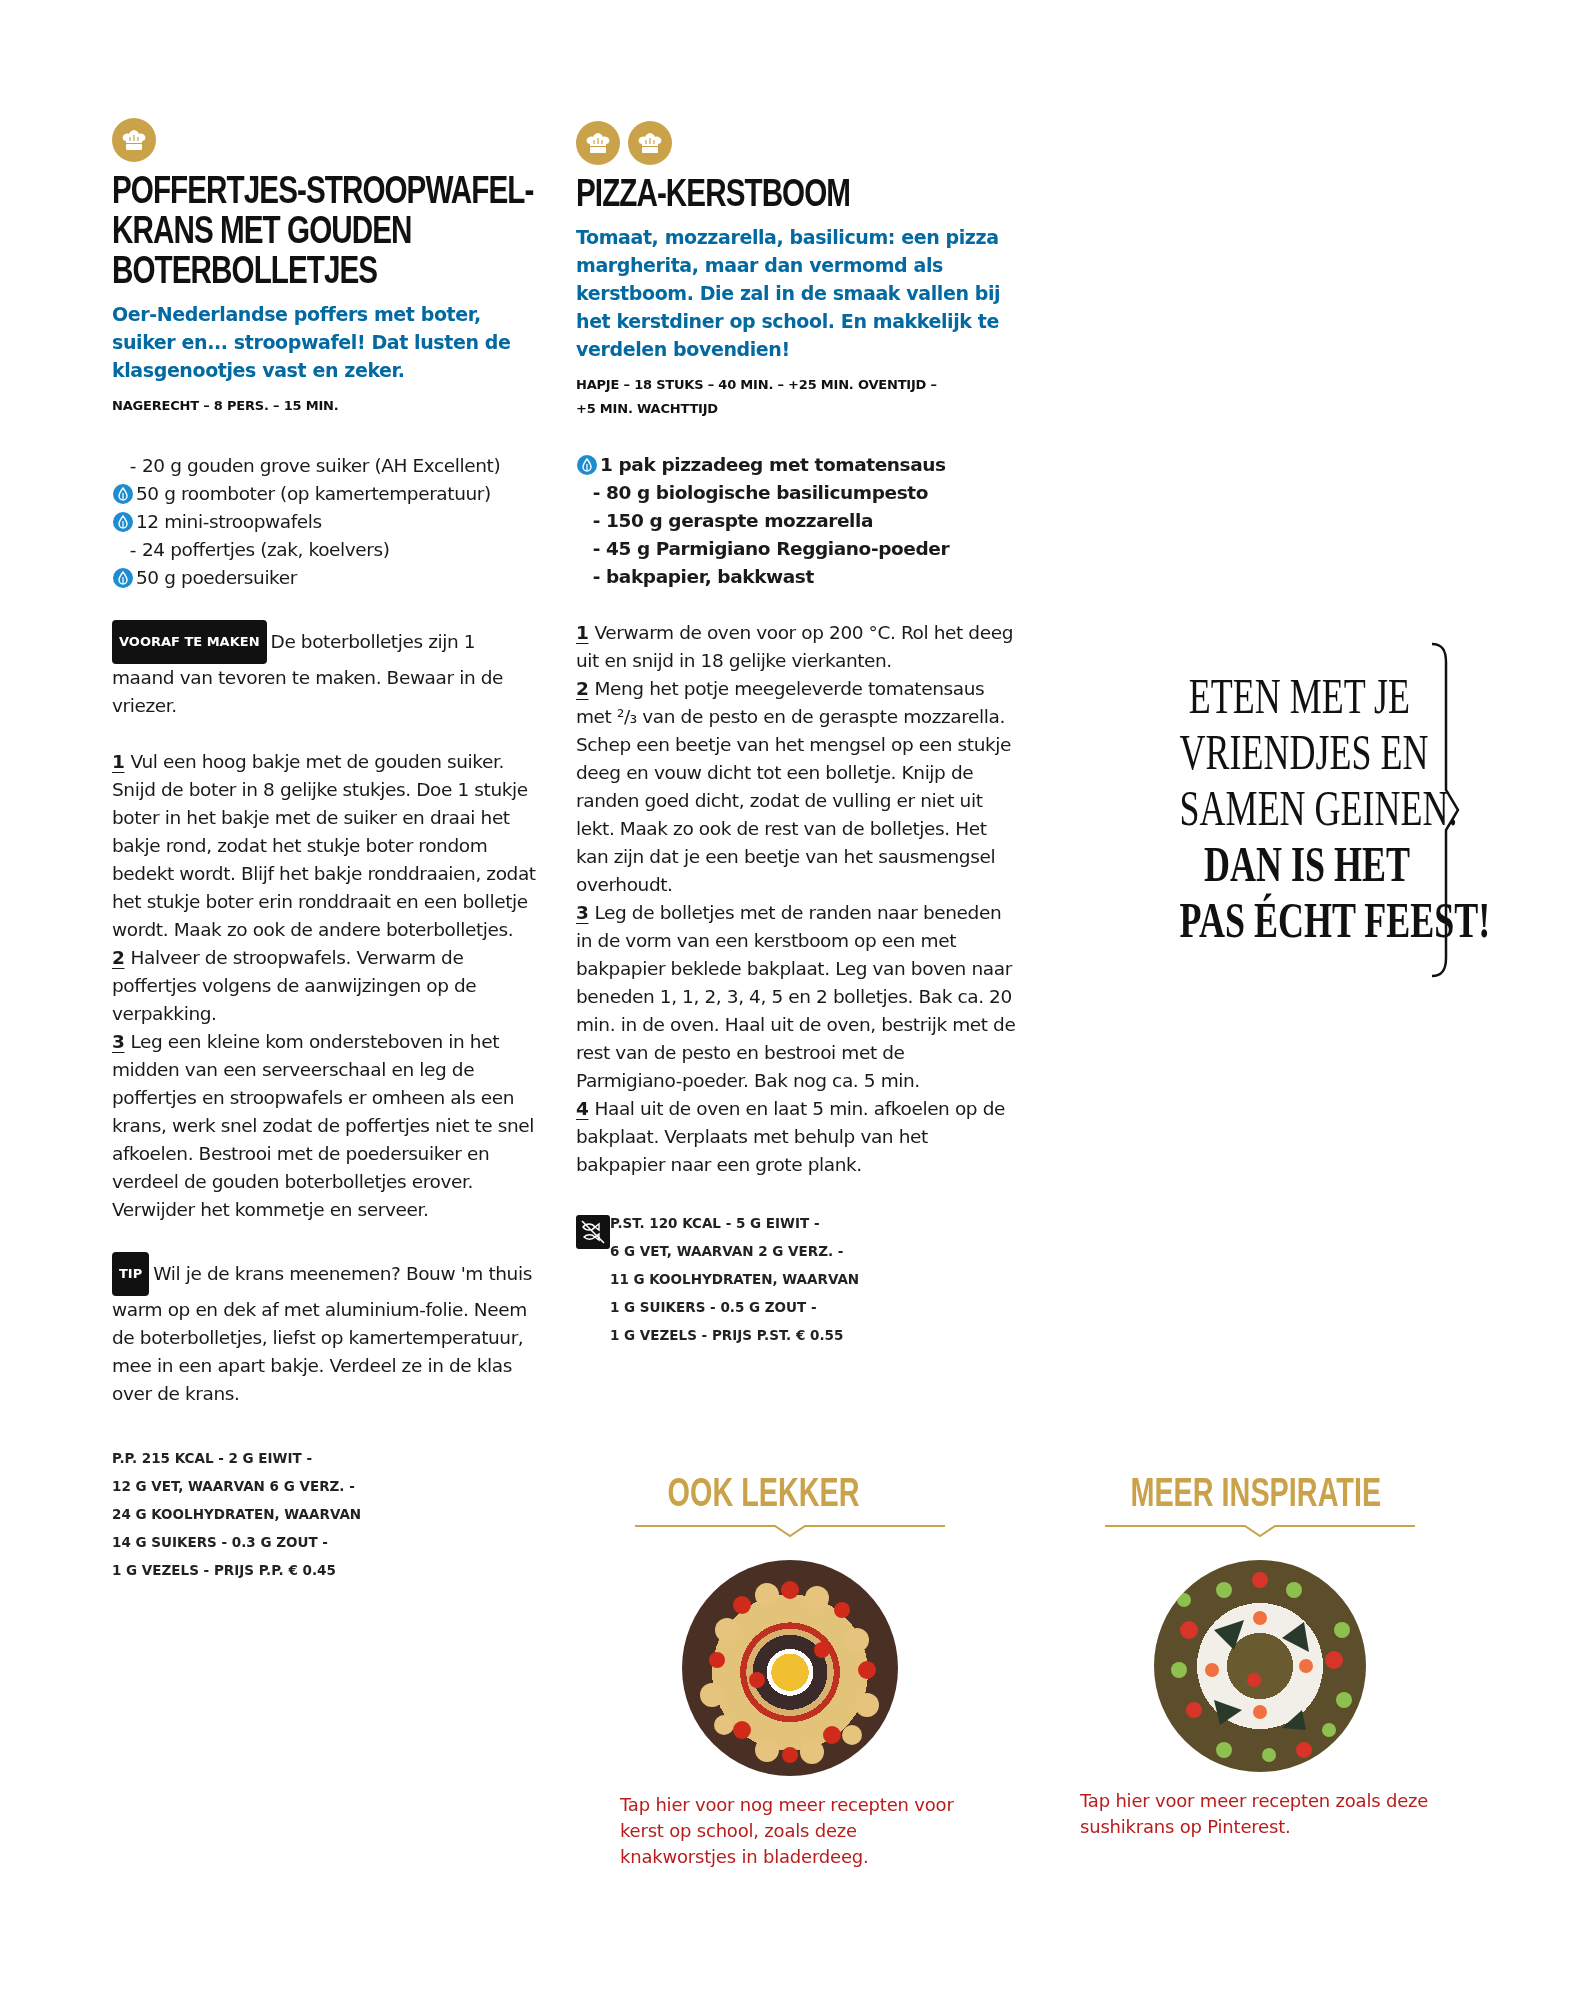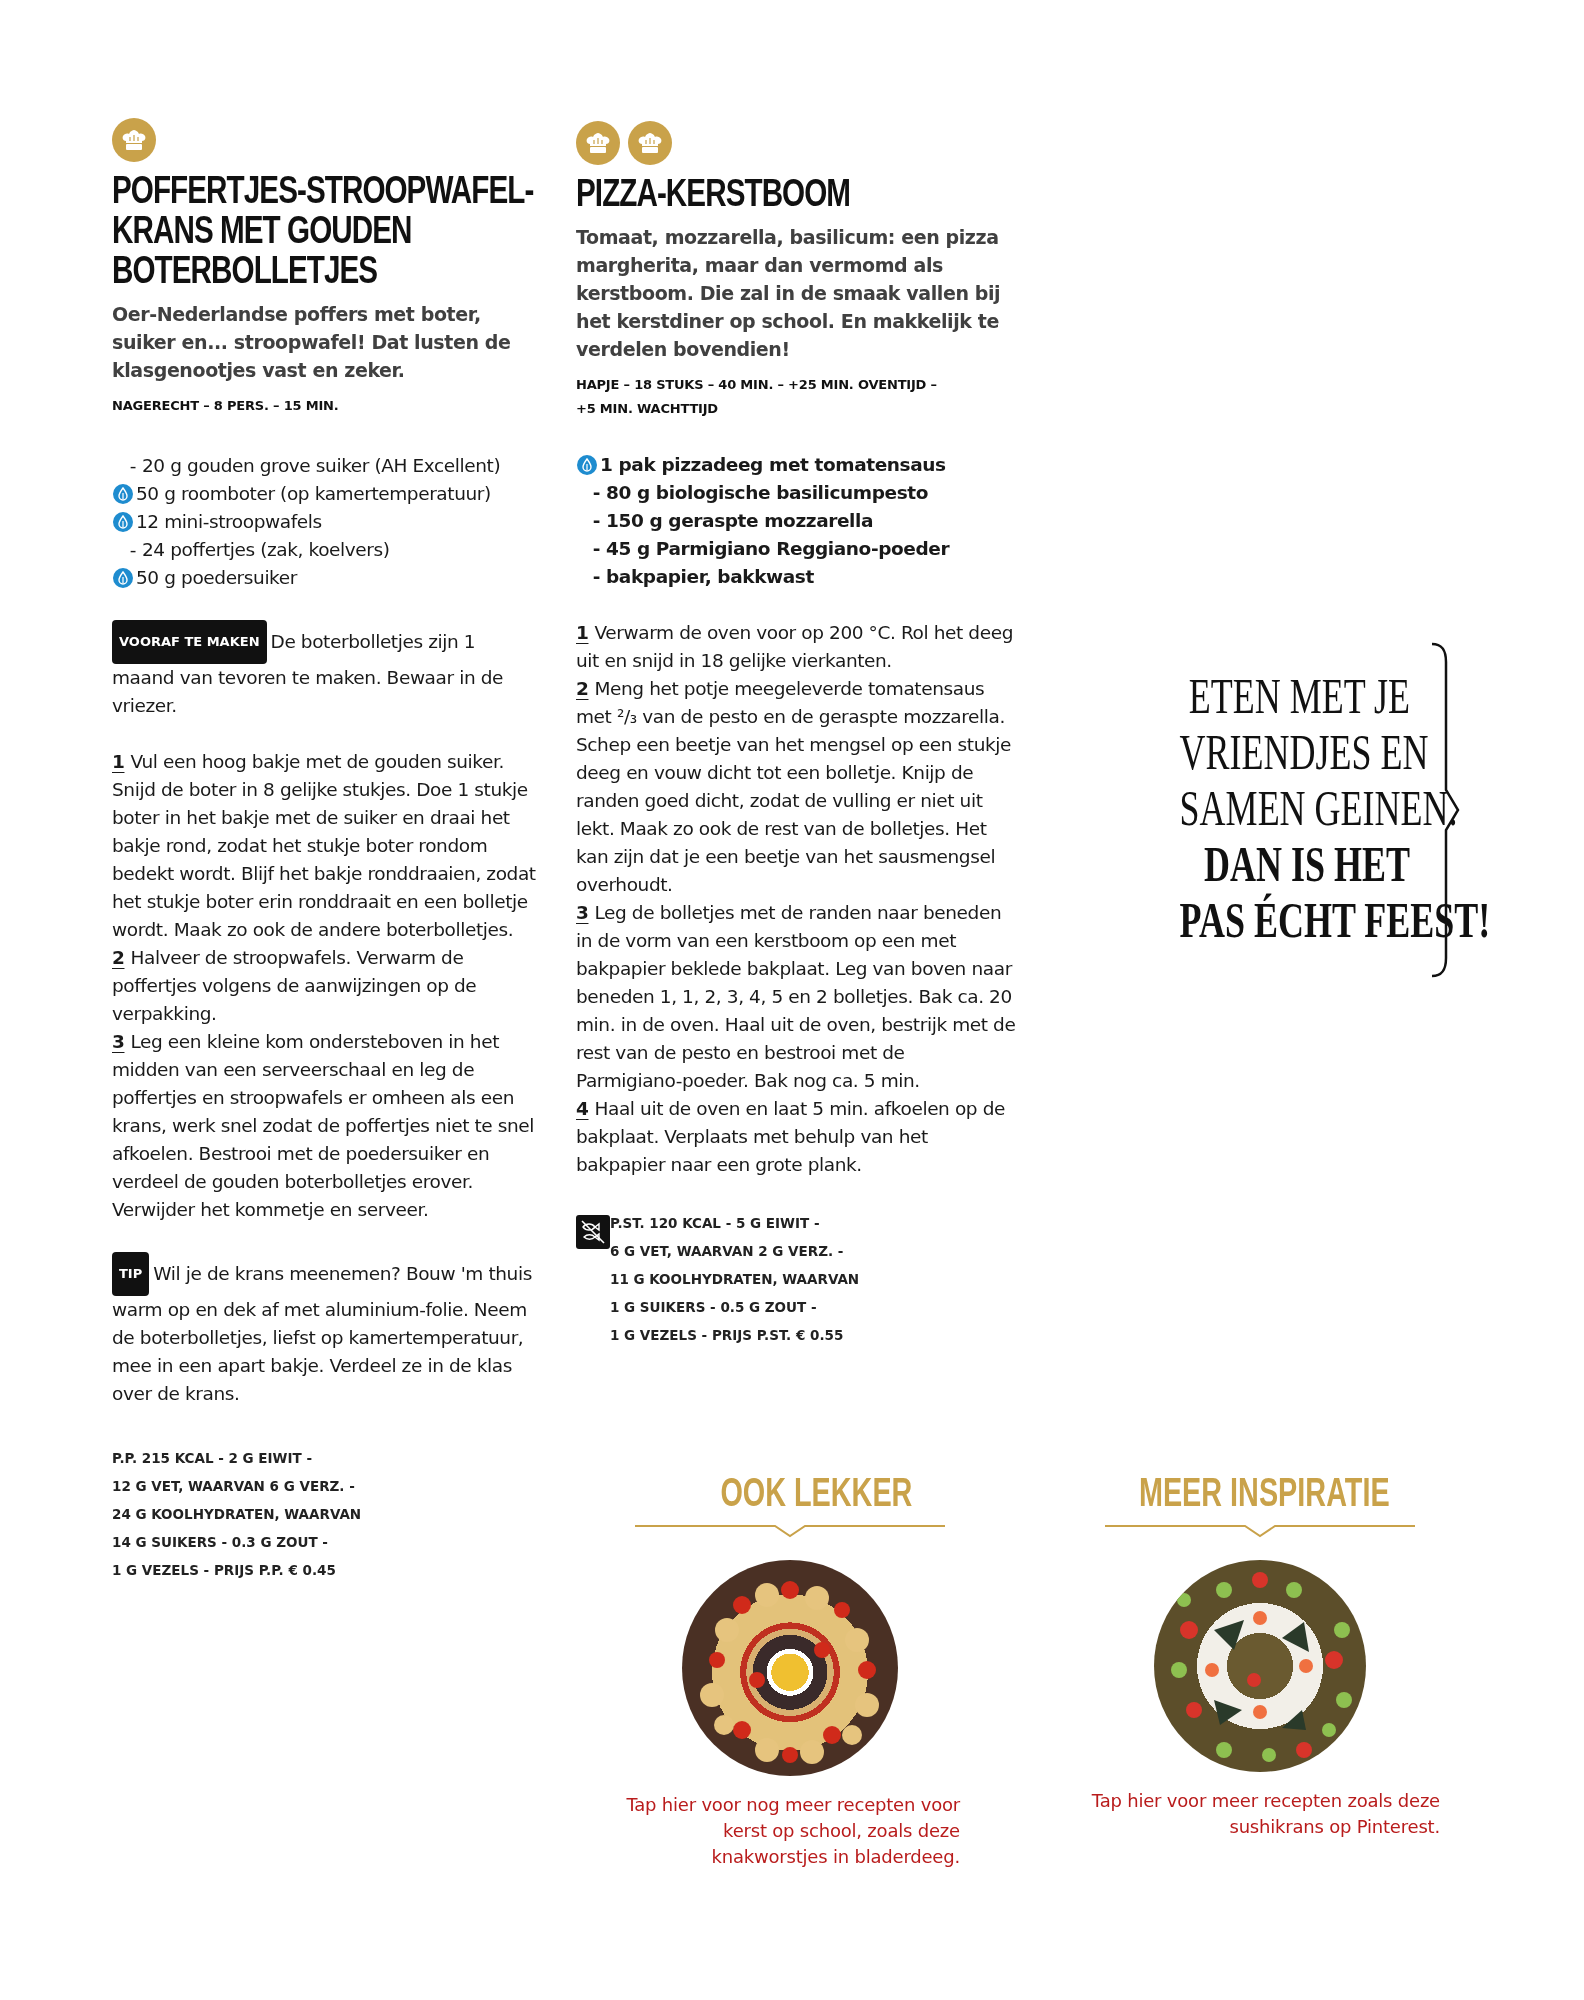--- a/index.html
+++ b/index.html
@@ -9,21 +9,21 @@
   .col-left { left:112px; top:118px; width:430px; }
   .col-mid { left:576px; top:121px; width:440px; }
   .difficulty { display:flex; gap:8px; height:44px; margin-bottom:6px; }
   .hat { width:44px; height:44px; border-radius:50%; background:#c9a24a;
          display:flex; align-items:center; justify-content:center; }
   .title { font-family:"Liberation Sans", sans-serif; font-weight:700;
            font-size:38px; line-height:40px; letter-spacing:-1.2px;
            transform:scaleX(0.78); transform-origin:left top; width:128%;
            text-transform:uppercase; margin:8px 0 10px 0; color:#111; }
   .intro { font-family:"DejaVu Sans", sans-serif; font-size:19px; line-height:28px;
-           color:#404040; font-weight:700; letter-spacing:-0.4px; margin:0; }
+           color:#0369a1; font-weight:700; letter-spacing:-0.4px; margin:0; }
   .meta { font-family:"DejaVu Sans", sans-serif; font-weight:700; font-size:13px;
           line-height:24px; letter-spacing:-0.2px; margin-top:10px; color:#111; }
   .ingredients { margin-top:34px; font-size:18.5px; line-height:28px; letter-spacing:-0.4px; }
   .ing { display:flex; align-items:center; white-space:nowrap; }
   .ing .bullet { width:22px; display:inline-flex; justify-content:center; margin-right:2px; flex:none; }
   .ing .dash { width:24px; text-align:right; padding-right:6px; flex:none; }
   .bonus { width:20px; height:20px; border-radius:50%; background:#1e8ccf;
            display:inline-flex; align-items:center; justify-content:center; }
   .body-text { font-size:18.5px; line-height:28px; letter-spacing:-0.4px; margin-top:28px; }
   .body-text p { margin:0; }
@@ -36,21 +36,21 @@
   .nutrition-mid { display:flex; margin-top:30px; }
   .veg-icon { width:34px; height:34px; background:#111; border-radius:3px; flex:none;
               display:flex; align-items:center; justify-content:center; margin-top:6px; }
   .quote { position:absolute; left:1090px; top:668px; width:320px; text-align:right;
            font-family:Liberation Serif, serif; text-transform:uppercase; }
   .quote-line { font-size:50px; line-height:56px; transform:scaleX(0.72);
                 transform-origin:right top; white-space:nowrap; letter-spacing:0; }
   .quote-light { font-weight:400; color:#111; }
   .quote-bold { font-weight:700; color:#111; }
   .brace { position:absolute; left:1428px; top:640px; }
-  .promo { position:absolute; text-align:right; }
+  .promo { position:absolute; text-align:left; }
   .promo-1 { left:620px; top:1470px; width:340px; }
   .promo-2 { left:1080px; top:1470px; width:360px; }
   .promo-title { font-family:"Liberation Sans", sans-serif; font-weight:700;
                  font-size:40px; color:#c9a24a; transform:scaleX(0.72);
                  white-space:nowrap; line-height:44px; letter-spacing:0; }
   .promo-divider { margin:8px auto 0 auto; display:block; }
   .food-photo { width:216px; height:216px; border-radius:50%; margin:20px auto 0 auto; position:relative; overflow:hidden; }
   .promo-caption { font-size:18px; line-height:26px; margin-top:16px; color:#b91c1c; letter-spacing:-0.2px; }
 </style>
 </head>

